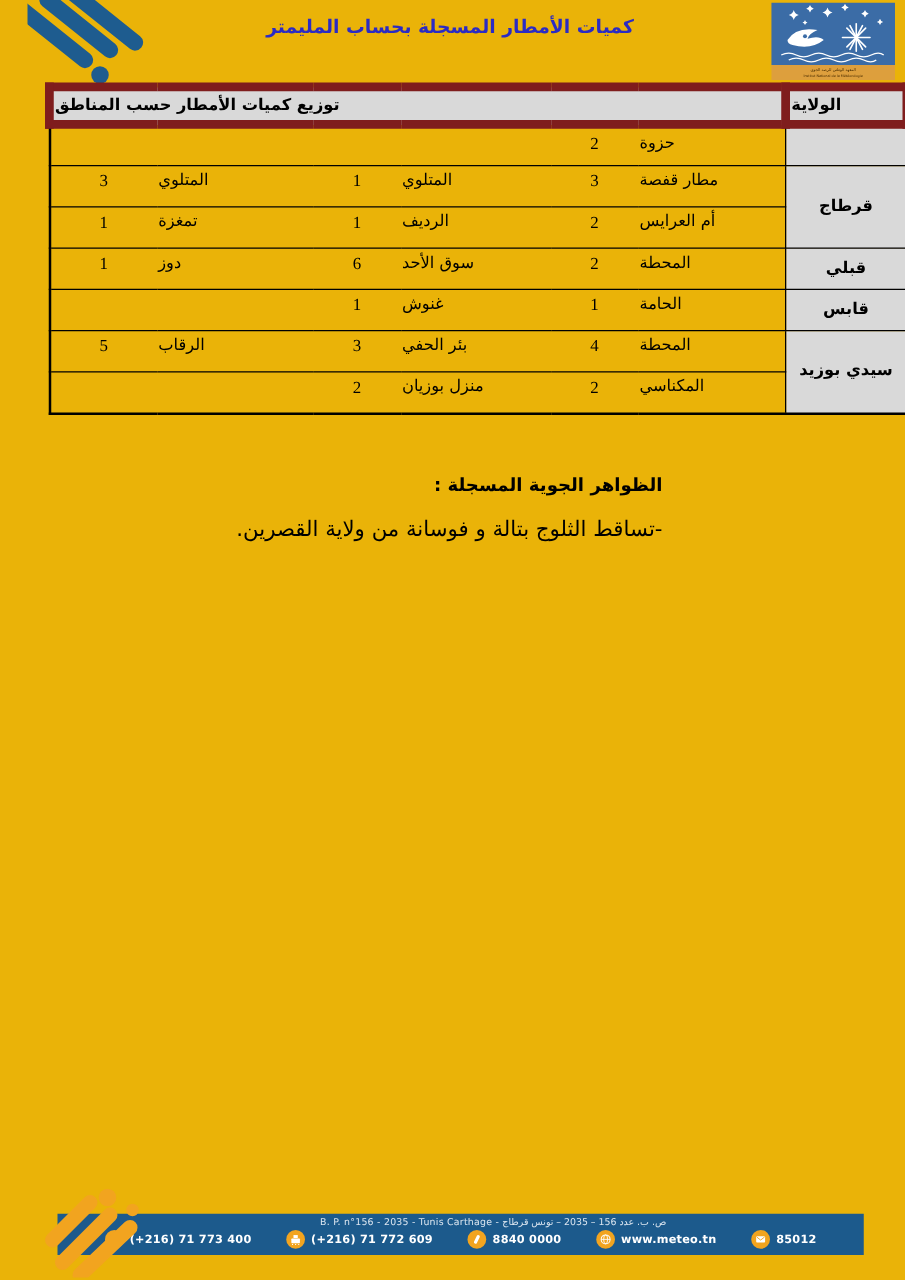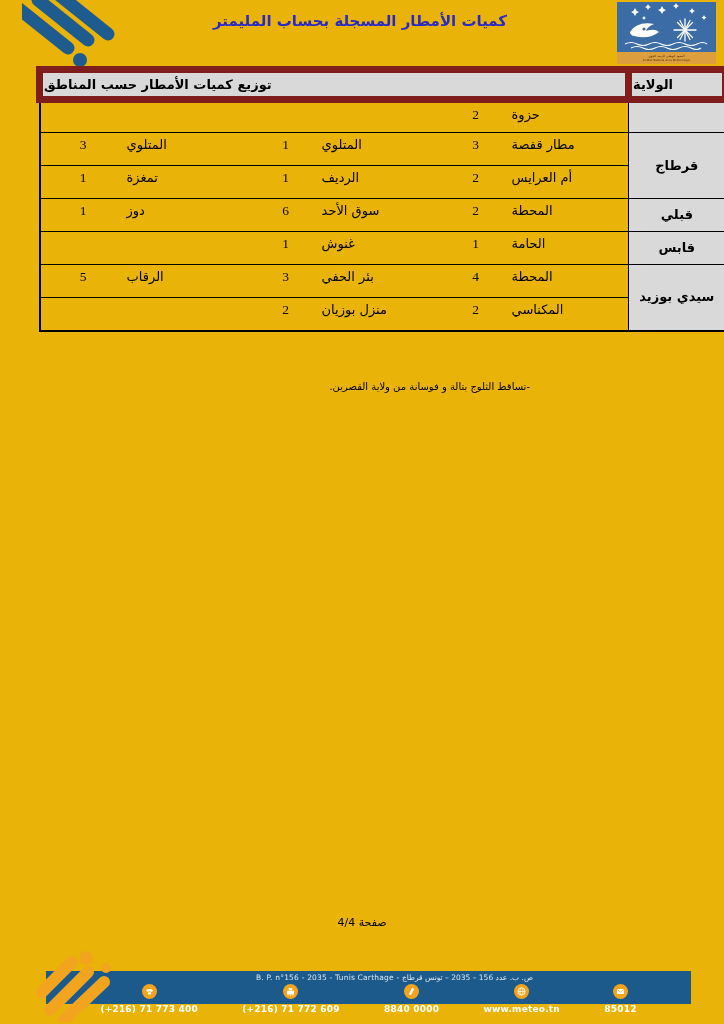--- a/index.html
+++ b/index.html
@@ -28,37 +28,37 @@
   table.rain td{border-top:1px solid #000;vertical-align:top;padding-top:4px;}
   td.wilaya{
     border:1px solid #000 !important;background:#D9D9D9;font-weight:bold;
     text-align:center;vertical-align:middle !important;padding-top:0 !important;
   }
   td.rname{text-align:left;padding-right:2px;white-space:nowrap;}
   td.rval{text-align:center;font-family:"Liberation Serif",serif;font-size:13.5px;}
   
   .phenomena{position:absolute;left:50px;top:381px;width:480px;direction:rtl;text-align:right;}
   .phenomena .head{font-weight:bold;font-size:14.5px;}
-  .phenomena .item{font-size:10px;}
+  .phenomena .item{margin-top:17px;font-size:17px;}
   
   .pagenum{position:absolute;left:0;top:916px;width:724px;text-align:center;font-size:11px;direction:rtl;}
   
   .footer-band{
     position:absolute;left:46px;top:971px;width:645px;height:33px;
     background:#1C5A8C;color:#fff;z-index:1;
   }
   .footer-band .addr{
     margin-top:2px;text-align:center;font-size:7.5px;color:#DCE6F0;
     direction:ltr;letter-spacing:.2px;padding-left:52px;
   }
   .footer-band .contacts{
     display:flex;align-items:center;justify-content:space-evenly;
     padding:2px 10px 0 10px;direction:ltr;
   }
-  .contact{display:flex;align-items:center;gap:5px;flex-direction:column;}
+  .contact{display:flex;align-items:center;gap:5px;}
   .contact .txt{font-size:9px;font-weight:bold;color:#fff;letter-spacing:.2px;}
   .cicon{
     width:15px;height:15px;border-radius:50%;background:#F2A41F;
     display:flex;align-items:center;justify-content:center;flex:0 0 15px;
   }
   .stripes{position:absolute;left:34px;top:950px;width:150px;height:72px;z-index:2;}
 </style>
 </head>
 <body>
 
@@ -184,24 +184,24 @@
       <td class="rval">2</td>
       <td class="rname">منزل بوزيان</td>
       <td class="rval">2</td>
       <td class="rname"></td>
       <td class="rval"></td>
     </tr>
   </tbody>
     </table>
 
   <div class="phenomena">
+    <div class="head">الظواهر الجوية المسجلة :</div>
     <div class="item">-تساقط الثلوج بتالة و فوسانة من ولاية القصرين.</div>
   </div>
 
-  <div class="pagenum">صفحة 4/4</div>
 
   <div class="footer-band">
     <div class="addr">B. P. n°156 - 2035 - Tunis Carthage - ص. ب. عدد 156 – 2035 – تونس قرطاج</div>
     <div class="contacts">
       <div class="contact">
         <span class="cicon">
           <svg width="11" height="11" viewBox="0 0 16 16">
               <path d="M3 6.4 C5.6 3.6 10.4 3.6 13 6.4 L11.2 8.8 C9.4 7.2 6.6 7.2 4.8 8.8 Z" fill="#fff"></path>
               <rect x="5.6" y="9.2" width="4.8" height="3.2" rx="1" fill="#fff"></rect>
             </svg>

